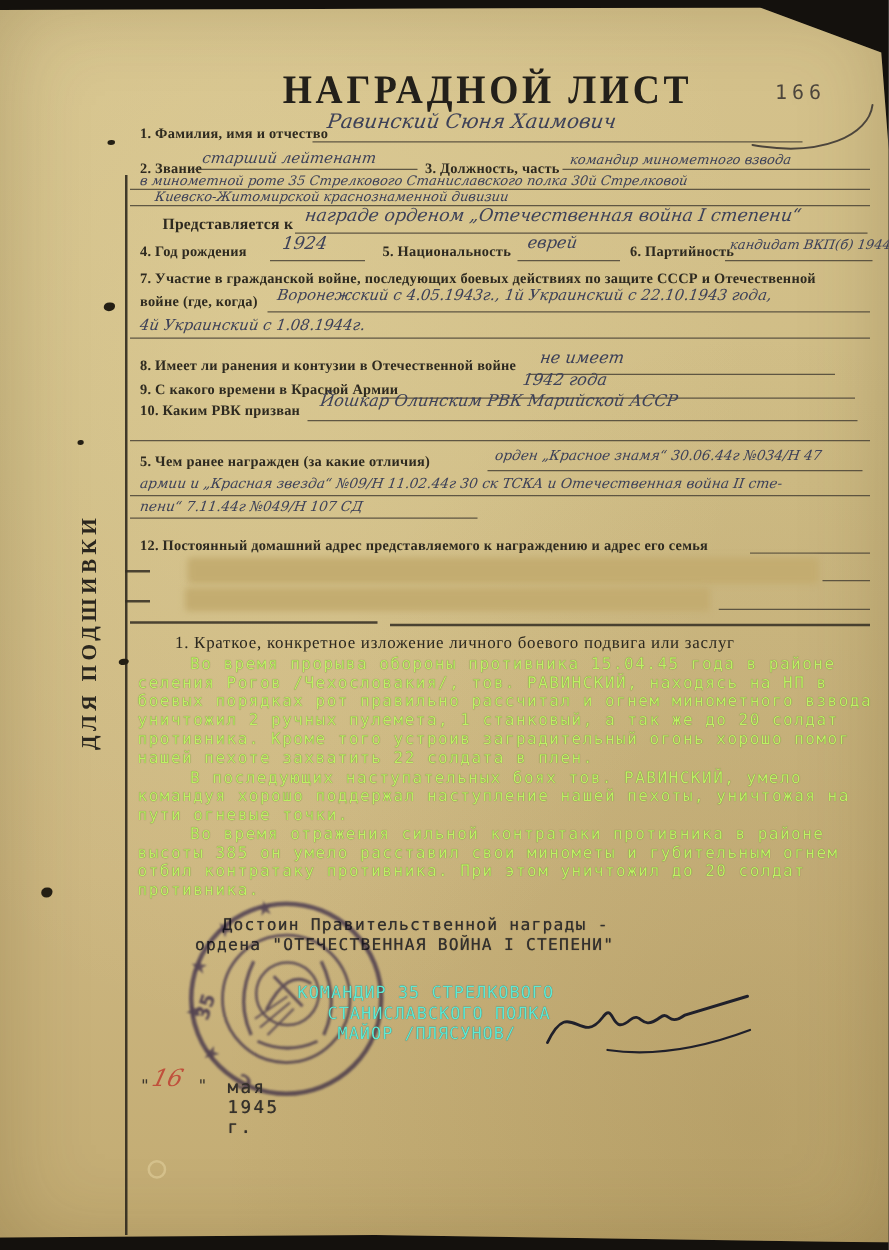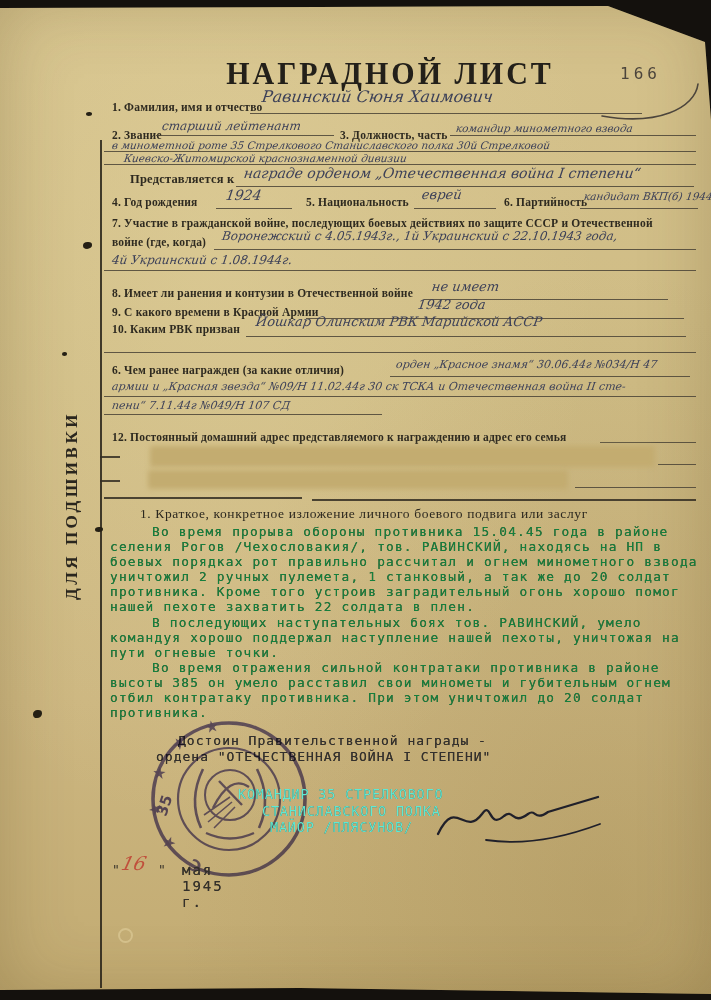--- a/index.html
+++ b/index.html
@@ -27,21 +27,21 @@
       font-family:"Liberation Serif",serif;font-weight:700;font-size:30px;color:#23201a;
       letter-spacing:3px;transform:scaleY(1.08);}
   .pageno{position:absolute;left:620px;top:64px;font-family:"DejaVu Sans Mono",monospace;
       font-size:16px;letter-spacing:4px;color:#4c453c;}
   .vlabel{position:absolute;left:62px;top:600px;transform:rotate(-90deg);transform-origin:0 0;
       font-family:"Liberation Serif",serif;font-weight:700;font-size:17px;color:#2a261e;
       letter-spacing:3.5px;white-space:nowrap;}
   .vline{position:absolute;left:100px;top:140px;height:848px;width:1.6px;background:#262118;opacity:.85;}
   .feat-text{position:absolute;left:110px;top:524px;width:594px;
       font-family:"DejaVu Sans Mono",monospace;font-size:12.8px;line-height:15.1px;
-      color:#15803d;letter-spacing:1.2px;text-shadow:0 0 .6px rgba(45,40,30,.8);}
+      color:#bef264;letter-spacing:1.2px;text-shadow:0 0 .6px rgba(45,40,30,.8);}
   .feat-text p{margin:0;text-indent:42px;}
   .feat-header{position:absolute;left:140px;top:506px;font-family:"Liberation Serif",serif;
       font-weight:400;font-size:13.5px;letter-spacing:.6px;color:#2c281f;white-space:nowrap;}
   .concl{position:absolute;left:112px;top:733px;width:570px;font-family:"DejaVu Sans Mono",monospace;
       font-size:13px;line-height:16px;color:#33302d;letter-spacing:1px;text-shadow:0 0 .6px rgba(40,38,34,.8);}
   .concl .l1{margin-left:66px;} .concl .l2{margin-left:44px;}
   .cmd{position:absolute;left:238px;top:786px;font-family:"DejaVu Sans Mono",monospace;
       font-size:13.5px;line-height:16.5px;color:#5eead4;letter-spacing:.8px;text-shadow:0 0 .6px rgba(40,38,34,.8);}
   .cmd .c2{margin-left:24px;} .cmd .c3{margin-left:20px;padding-left:12px;}
   .stamp{position:absolute;left:146px;top:716px;width:166px;height:166px;
@@ -121,21 +121,21 @@
 
   <div class="lbl" style="left:112px;top:306px;">9. С какого времени  в Красной Армии</div>
   <div class="hw hw13" style="left:418px;top:297px;">1942 года</div>
   <div class="rule" style="left:306px;top:318px;width:378px;"></div>
 
   <div class="lbl" style="left:112px;top:323px;">10. Каким РВК призван</div>
   <div class="hw hw13" style="left:256px;top:314px;">Йошкар Олинским РВК Марийской АССР</div>
   <div class="rule" style="left:246px;top:336px;width:440px;"></div>
   <div class="rule" style="left:104px;top:352px;width:592px;"></div>
 
-  <div class="lbl" style="left:112px;top:364px;">6. Чем ранее награжден (за какие отличия)</div>
+  <div class="lbl" style="left:112px;top:364px;">5. Чем ранее награжден (за какие отличия)</div>
   <div class="hw hw11" style="left:396px;top:358px;">орден „Красное знамя“ 30.06.44г №034/Н 47</div>
   <div class="rule" style="left:390px;top:376px;width:300px;"></div>
   <div class="hw hw11" style="left:112px;top:380px;">армии и „Красная звезда“ №09/Н 11.02.44г 30 ск ТСКА и Отечественная война II сте-</div>
   <div class="rule" style="left:104px;top:396px;width:592px;"></div>
   <div class="hw hw11" style="left:112px;top:399px;">пени“ 7.11.44г №049/Н 107 СД</div>
   <div class="rule" style="left:104px;top:414px;width:278px;"></div>
 
   <div class="lbl" style="left:112px;top:431px;">12. Постоянный домашний адрес представляемого к награждению и адрес его семья</div>
   <div class="rule" style="left:600px;top:442px;width:96px;"></div>
   <div class="redact" style="left:150px;top:446px;width:505px;height:21px;"></div>

